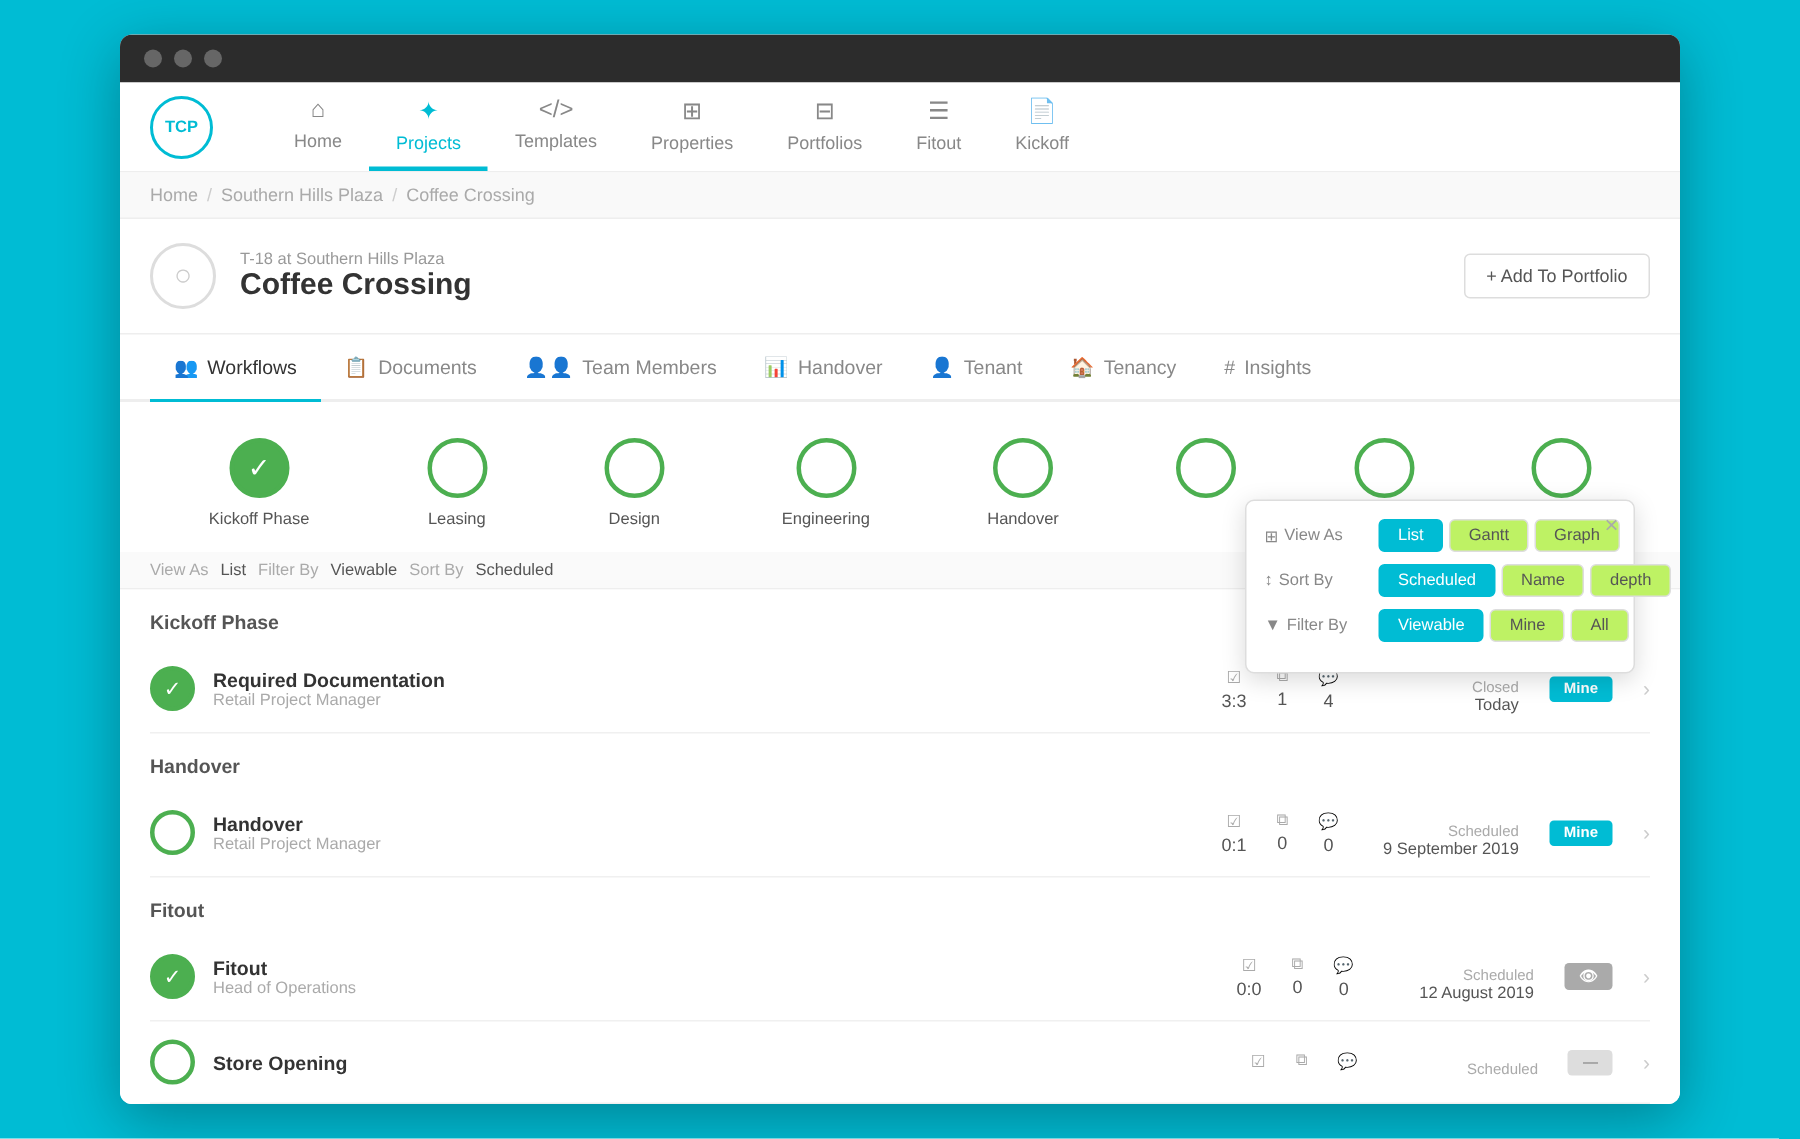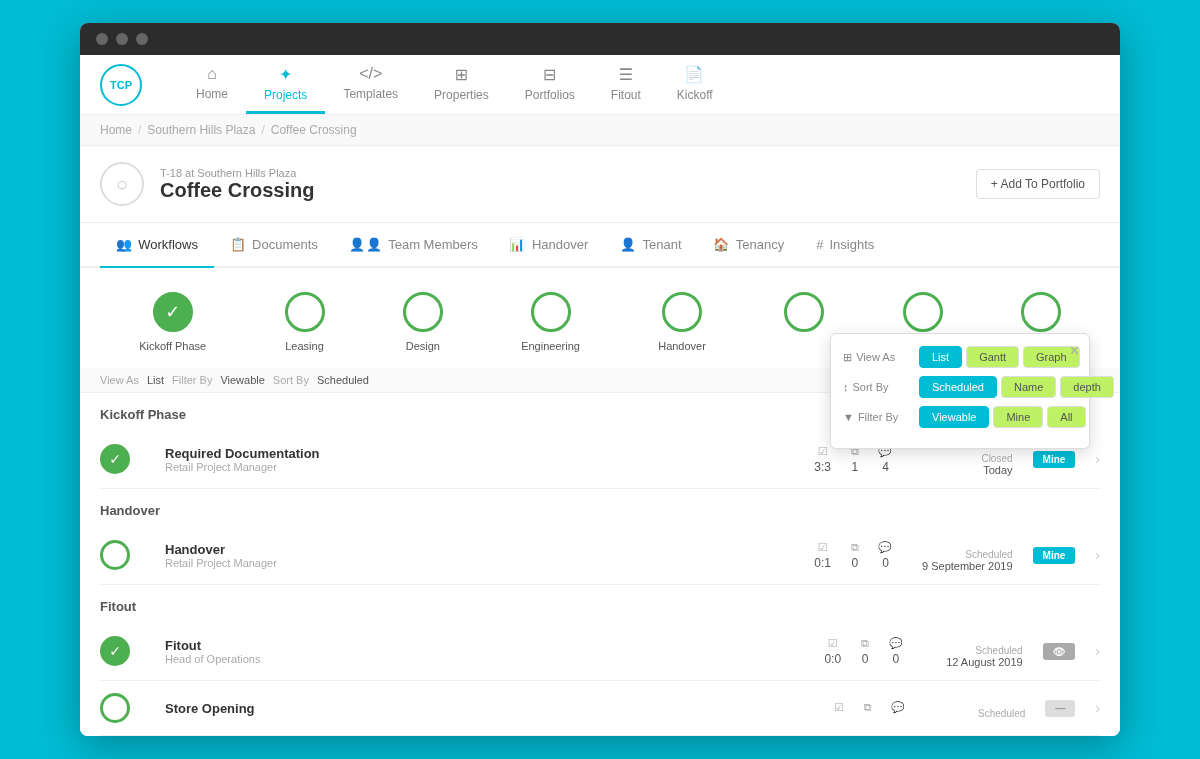--- a/index.html
+++ b/index.html
@@ -206,21 +206,21 @@
       display: flex; align-items: center; justify-content: center;
       color: #fff; font-size: 14px;
       flex-shrink: 0;
     }
     .task-status-empty {
       width: 30px; height: 30px;
       border-radius: 50%;
       border: 3px solid #4CAF50;
       flex-shrink: 0;
     }
-    .task-info { flex: 1; margin-left: 23px; }
+    .task-info { flex: 1; }
     .task-name { font-size: 13px; font-weight: 600; color: #333; }
     .task-role { font-size: 11px; color: #aaa; }
     .task-meta {
       display: flex;
       align-items: center;
       gap: 20px;
       font-size: 11px;
       color: #aaa;
     }
     .task-meta-group {

